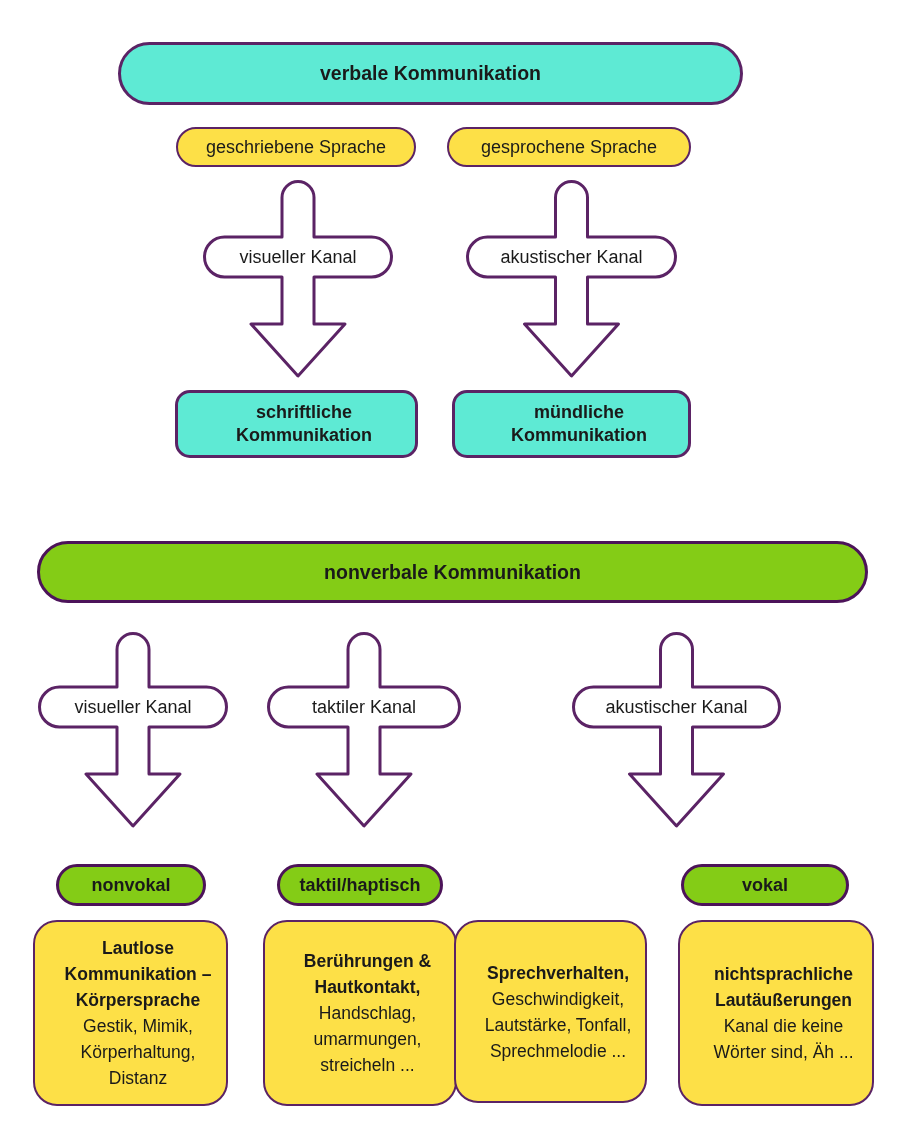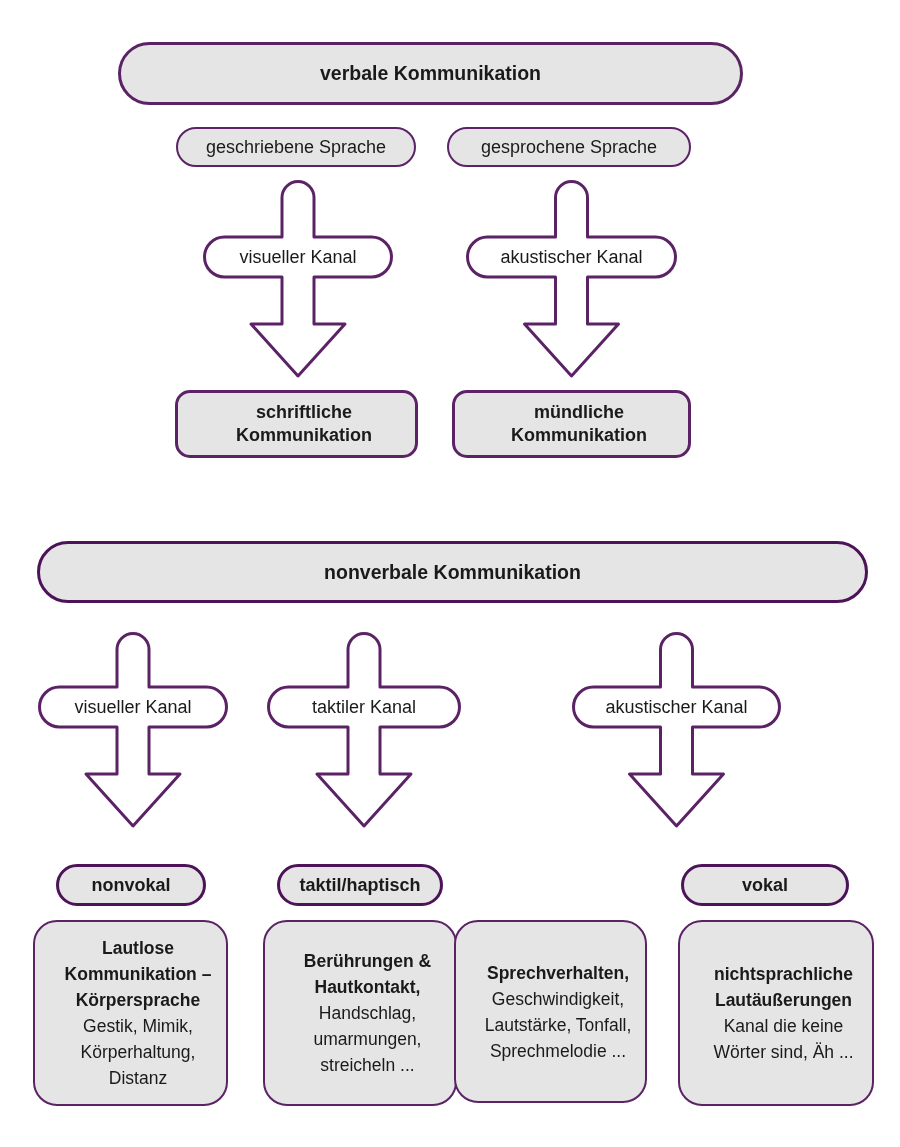--- a/index.html
+++ b/index.html
@@ -2,23 +2,23 @@
 <html><head>
 <meta charset="utf-8">
 <style>
   html,body {margin:0; padding:0; background:#ffffff;}
   .canvas {
     position:relative; width:900px; height:1147px; background:#ffffff;
     font-family:"Liberation Sans", sans-serif; color:#1a1a1a; overflow:hidden;
   }
   .abs {position:absolute; box-sizing:border-box;}
   .box {display:flex; align-items:center; justify-content:center; text-align:center;}
-  .light  {background:#e5e5e5; border:3px solid #5b2365;}
-  .filled {background:#e5e5e5; border:3px solid #4c1359;}
-  .outline{background:#e5e5e5; border:2.5px solid #5b2365;}
+  .light  {background:#5eead4; border:3px solid #5b2365;}
+  .filled {background:#84cc16; border:3px solid #4c1359;}
+  .outline{background:#fde047; border:2.5px solid #5b2365;}
   .pill   {border-radius:999px;}
   .hdr    {font-weight:bold; font-size:19.5px;}
   .srcpill{font-size:18px;}
   .result {font-weight:bold; font-size:18px; line-height:23px; border-radius:15px;}
   .badge  {font-weight:bold; font-size:18px;}
   .catbox {border-radius:24px; flex-direction:column; font-size:17.5px; line-height:26px; padding:8px 6px;}
   .pre    {white-space:pre-line;padding-left:15px;}
   .bold   {font-weight:bold;}
   .arrow-wrap {position:absolute;}
   .arrow-svg  {display:block;}

